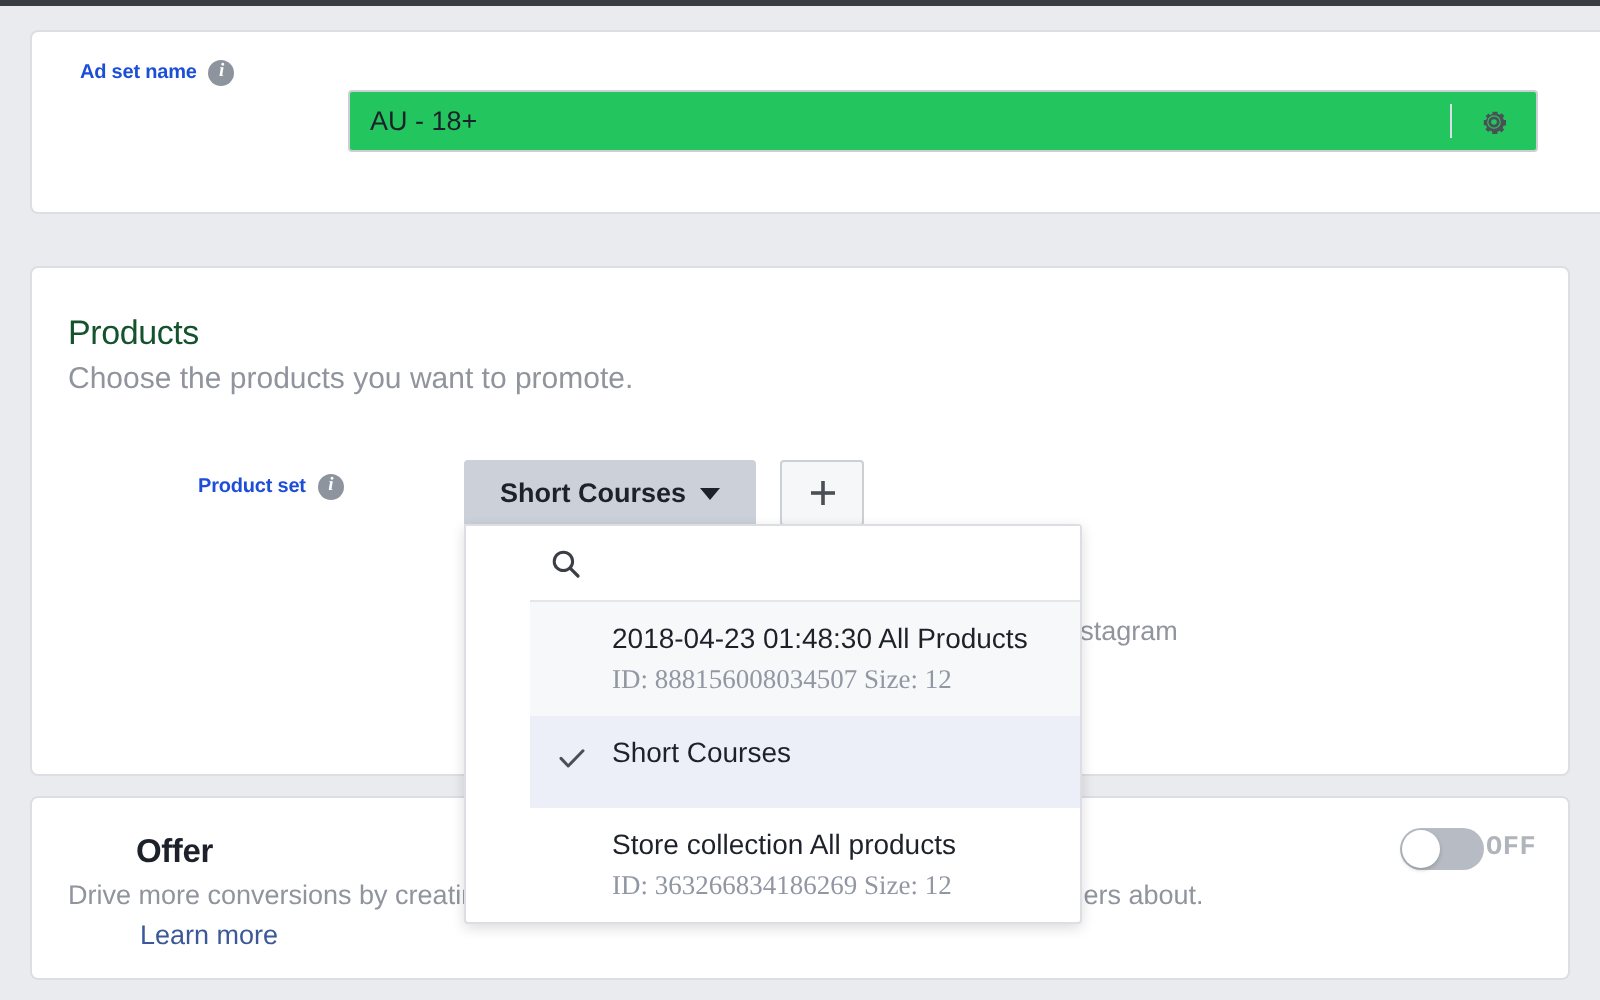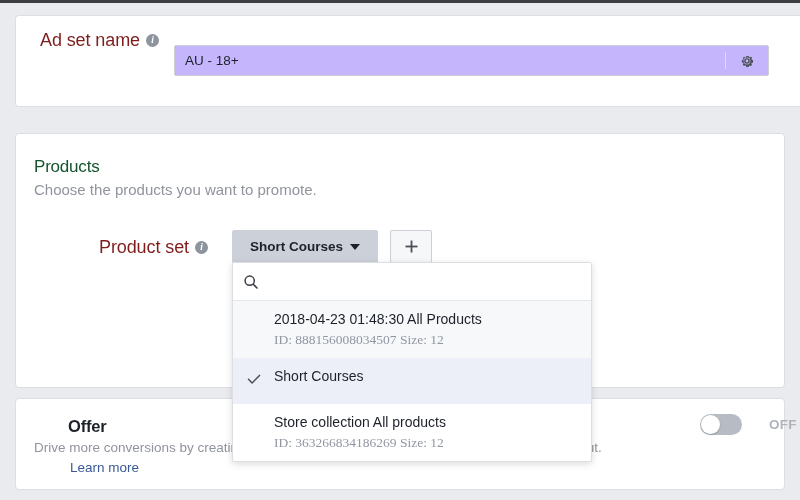--- a/index.html
+++ b/index.html
@@ -19,32 +19,32 @@
     border: 1px solid #dcdee3;
     border-radius: 4px;
   }
   #card-adset { left: 15px; top: 15px; width: 800px; height: 92px; border-right: none; border-radius: 4px 0 0 4px; }
   #card-products { left: 15px; top: 133px; width: 770px; height: 255px; }
   #card-offer { left: 15px; top: 398px; width: 770px; height: 92px; }
 
   
   #adset-row { position: absolute; left: 40px; top: 30px; display: flex; align-items: center; }
   .field-label {
-    font-size: 18px; font-weight: normal; color: #7f1d1d;
+    font-size: 10px; font-weight: bold; color: #1d4ed8;
     letter-spacing: -0.1px; white-space: nowrap;
   }
   .info-icon {
     display: inline-block; width: 13px; height: 13px; border-radius: 50%;
     background: #8d949e; color: #ffffff; font-size: 9.5px; font-weight: bold;
     font-style: italic; line-height: 13px; text-align: center;
     margin-left: 6px; vertical-align: middle; font-family: "Liberation Serif", serif;
   }
   #adset-input-wrap {
     position: absolute; left: 174px; top: 45px; width: 595px; height: 31px;
-    background: #c4b5fd; border: 1px solid #ccd0d5; border-radius: 2px;
+    background: #22c55e; border: 1px solid #ccd0d5; border-radius: 2px;
     display: flex; align-items: center;
   }
   #adset-input {
     flex: 1; border: none; outline: none; background: transparent;
     font-family: "Liberation Sans", sans-serif; font-size: 13.5px;
     color: #1d2129; padding: 0 10px; height: 100%;
   }
   #adset-gear-sep { width: 1px; height: 17px; background: #dcdee3; }
   #adset-gear {
     width: 42px; height: 100%; display: flex; align-items: center; justify-content: center;
@@ -77,24 +77,25 @@
     background: #f6f7f9; border: 1px solid #ccd0d5; border-radius: 2px;
     display: flex; align-items: center; justify-content: center; cursor: pointer;
   }
   #instagram-note {
     position: absolute; left: 440px; top: 308px;
     font-size: 13.5px; color: #90949c; white-space: nowrap;
   }
 
   
   #dropdown {
-    position: absolute; left: 232px; top: 262px; width: 360px;
+    position: absolute; left: 232px; top: 262px; width: 309px;
     background: #ffffff; border: 1px solid #dcdee3; border-radius: 0 2px 2px 2px;
     box-shadow: 0 2px 7px rgba(0,0,0,0.14);
     z-index: 50;
+    padding-left: 32px;
   }
   #dd-search {
     height: 38px; display: flex; align-items: center; padding: 0 10px;
     background: #ffffff; border-bottom: 1px solid #e4e6eb;
   }
   #dd-search-input {
     flex: 1; border: none; outline: none; background: transparent;
     font-family: "Liberation Sans", sans-serif; font-size: 14px; color: #1d2129;
     margin-left: 8px; height: 100%;
   }
@@ -116,21 +117,21 @@
   }
   #offer-sub {
     position: absolute; left: 34px; top: 440px;
     font-size: 13.5px; color: #90949c;
   }
   #offer-link {
     position: absolute; left: 34px; top: 460px;
     font-size: 13.5px; color: #3b5998; cursor: pointer; text-decoration: none; margin-left: 36px;
   }
   #offer-toggle-wrap {
-    position: absolute; left: 700px; top: 414px; display: flex; align-items: center; gap: 27px;
+    position: absolute; left: 700px; top: 414px; display: flex; align-items: center; gap: 1px; font-family: Liberation Mono, monospace;
   }
   #offer-toggle {
     width: 42px; height: 21px; border-radius: 11px; background: #b7bcc4;
     position: relative; cursor: pointer;
   }
   #offer-toggle .knob {
     position: absolute; left: 1px; top: 1px; width: 19px; height: 19px;
     border-radius: 50%; background: #ffffff; box-shadow: 0 1px 2px rgba(0,0,0,0.2);
   }
   #offer-toggle-label { font-size: 13.5px; font-weight: bold; color: #b0b4bb; letter-spacing: 0.3px; }

